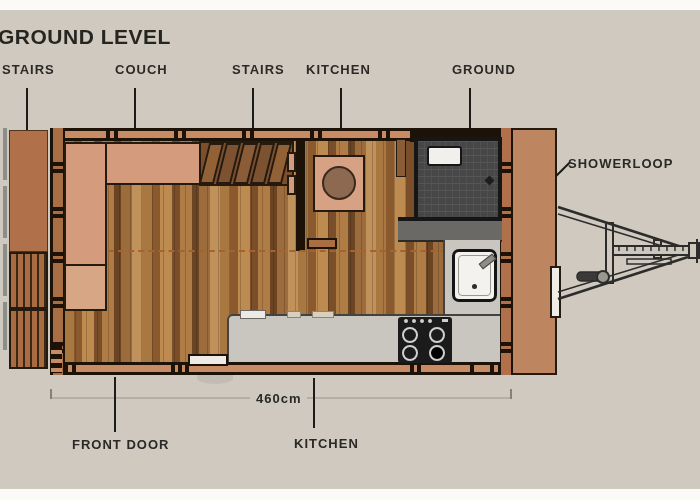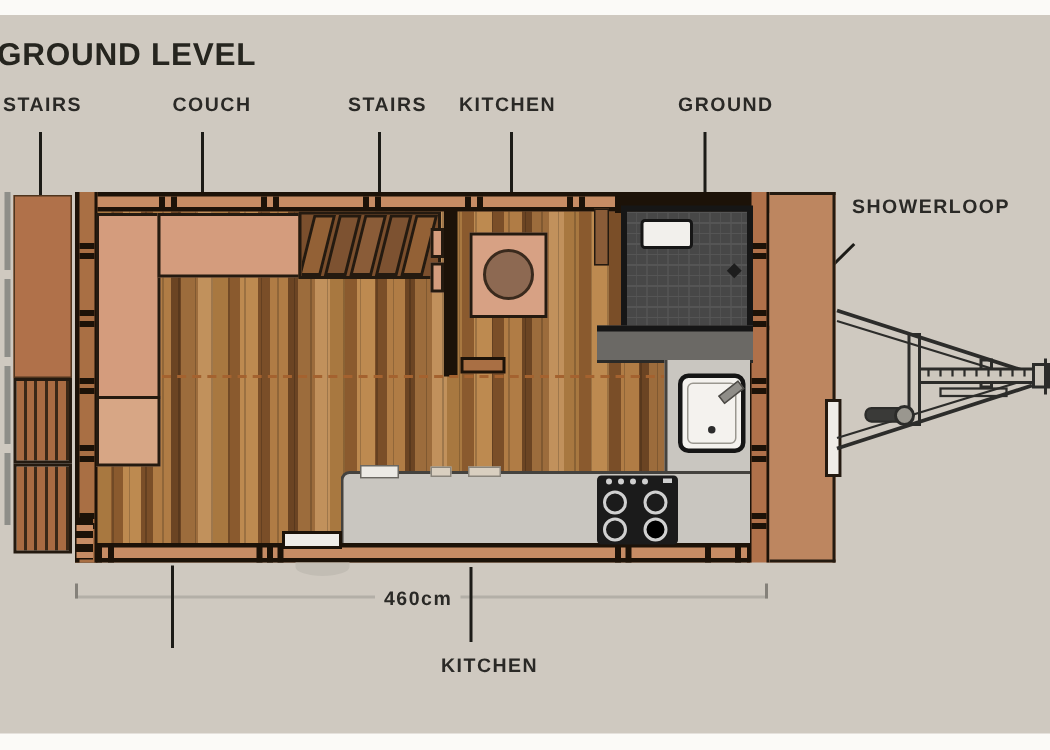--- a/index.html
+++ b/index.html
@@ -35,21 +35,21 @@
   <div class="band" style="top:0;height:10px;"></div>
   <div class="band" style="top:489px;height:11px;"></div>
 
   <div class="title" style="left:-2px;top:25px;">GROUND LEVEL</div>
 
   <div class="lbl" style="left:2px;top:62px;">STAIRS</div>
   <div class="lbl" style="left:115px;top:62px;">COUCH</div>
   <div class="lbl" style="left:232px;top:62px;">STAIRS</div>
   <div class="lbl" style="left:306px;top:62px;">KITCHEN</div>
   <div class="lbl" style="left:452px;top:62px;">GROUND</div>
-  <div class="lbl" style="left:568px;top:130px;">SHOWERLOOP</div>
+  <div class="lbl" style="left:568px;top:156px;">SHOWERLOOP</div>
 
   <div class="leader" style="left:26px;top:88px;height:82px;"></div>
   <div class="leader" style="left:134px;top:88px;height:84px;"></div>
   <div class="leader" style="left:252px;top:88px;height:80px;"></div>
   <div class="leader" style="left:340px;top:88px;height:84px;"></div>
   <div class="leader" style="left:469px;top:88px;height:82px;"></div>
   <div class="hleader" style="left:497px;top:233px;width:101px;transform:rotate(-44.7deg);"></div>
 
   <div class="abs" style="left:3px;top:128px;width:4px;height:222px;background:repeating-linear-gradient(180deg,#8e8e89 0 52px,#cfc9c0 52px 58px);"></div>
 
@@ -162,16 +162,17 @@
 
   <div class="abs" style="left:188px;top:354px;width:40px;height:12px;background:#efece7;border:2px solid #1c1208;box-sizing:border-box;"></div>
   <div class="abs" style="left:197px;top:375px;width:36px;height:9px;background:#c2bdb4;border-radius:0 0 36px 36px / 0 0 12px 12px;"></div>
 
   <div class="abs" style="left:50px;top:397px;width:462px;height:2px;background:#b3afa7;"></div>
   <div class="dim-tick" style="left:50px;top:389px;"></div>
   <div class="dim-tick" style="left:510px;top:389px;"></div>
   <div class="lbl" style="left:250px;top:391px;background:#cfc9c0;padding:0 6px;">460cm</div>
 
   <div class="leader" style="left:114px;top:377px;height:55px;"></div>
+  <div class="lbl" style="left:72px;top:437px;">FRONT DOOR</div>
   <div class="leader" style="left:313px;top:378px;height:50px;"></div>
   <div class="lbl" style="left:294px;top:436px;">KITCHEN</div>
 
 </div>
 
 </body></html>

